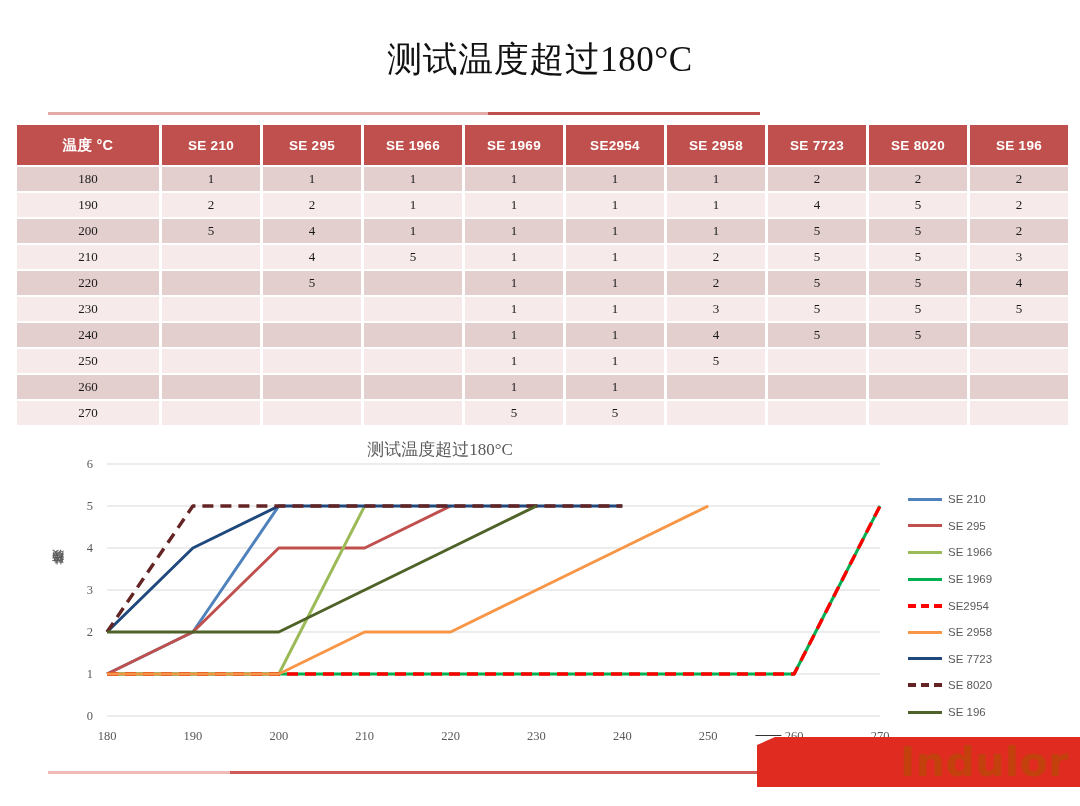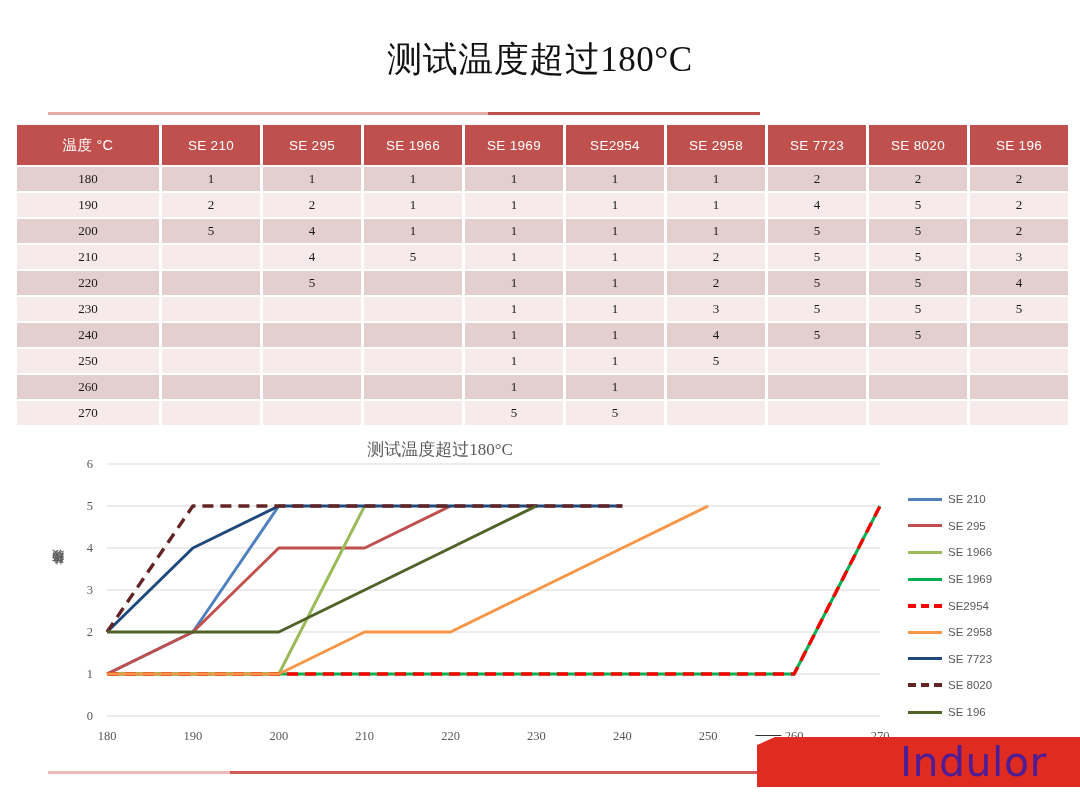--- a/index.html
+++ b/index.html
@@ -55,21 +55,21 @@
     top: 123px;
     width: 1052px;
     border-collapse: separate;
     border-spacing: 3px 2px;
     table-layout: fixed;
   }
   #data-table th {
     background: #c0504d;
     color: #ffffff;
     font-size: 13.5px;
-    font-weight: normal;
+    font-weight: bold;
     height: 38px;
     text-align: center;
     vertical-align: middle;
     letter-spacing: 0.3px;
     margin-left: 12px;
   }
   #data-table th.col-temp {
     font-size: 14.5px;
   }
   #data-table td {
@@ -185,23 +185,23 @@
     transform-origin: left top;
   }
   #logo-text {
     position: absolute;
     left: 900px;
     top: 737px;
     width: 180px;
     height: 50px;
     line-height: 50px;
     font-size: 41px;
-    color: #4c1d95;
+    color: #c2410c;
     font-family: "DejaVu Sans", sans-serif;
-    font-weight: 400;
+    font-weight: 700;
     letter-spacing: 0.5px;
   }
 </style>
 </head>
 <body>
 
 <div id="slide-title">测试温度超过180°C</div>
 
 <div id="top-rule">
   <div class="seg-light"></div>

